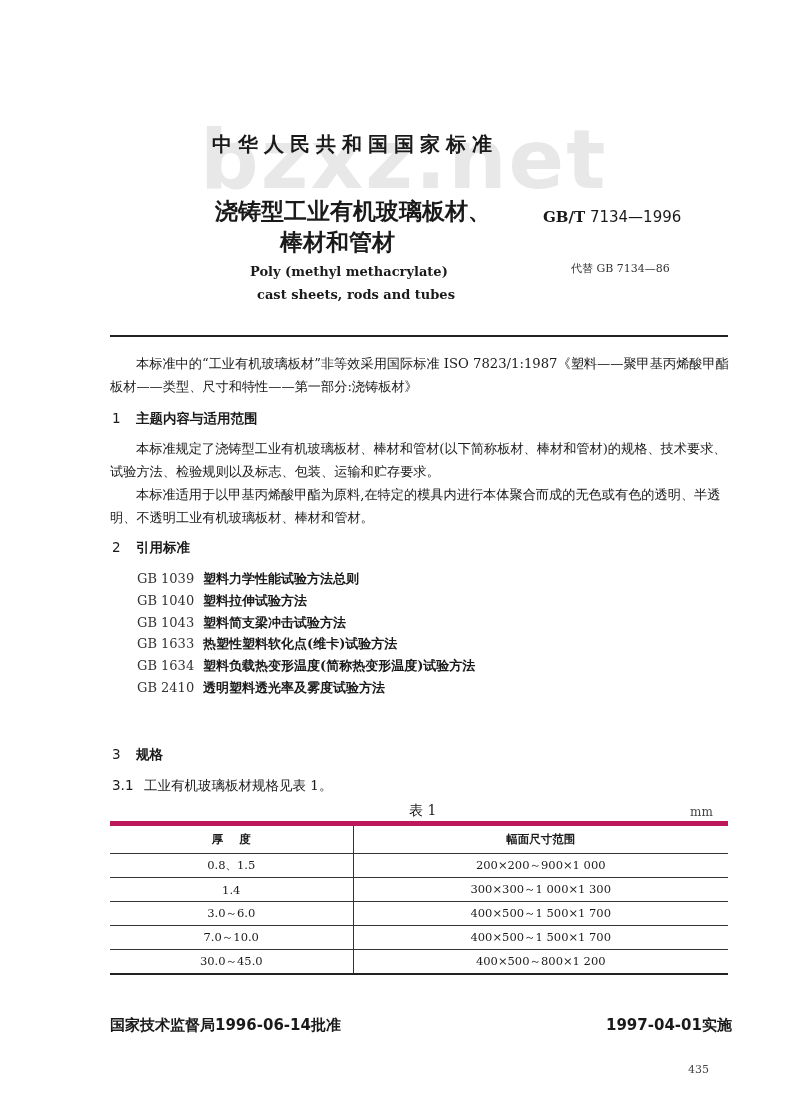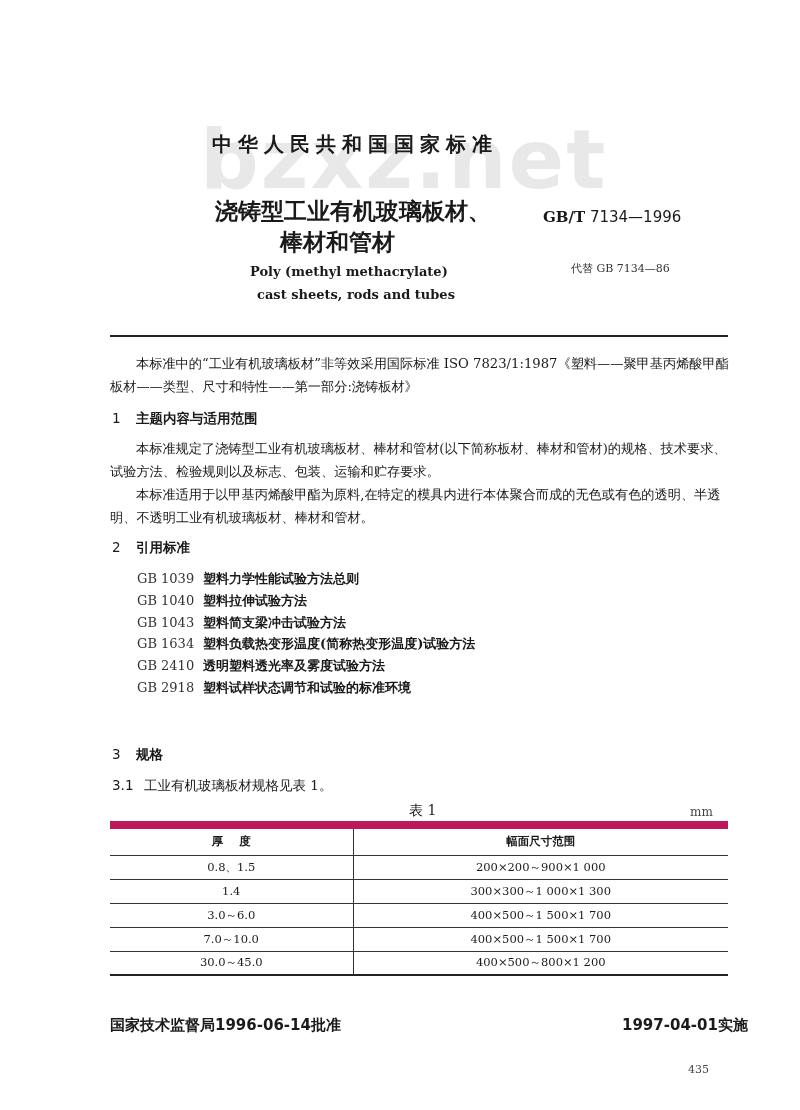--- a/index.html
+++ b/index.html
@@ -31,25 +31,25 @@
   .ref-row { display: flex; }
   .ref-code { width: 66px; color: #333; }
   .ref-title { font-weight: bold; }
 
   .tbl-caption { left: 409px; top: 802px; font-size: 14px; }
   .tbl-unit { left: 690px; top: 805px; font-size: 12px; color: #444; }
 
   table.spec { position: absolute; left: 110px; top: 821px; width: 618px; border-collapse: collapse; font-size: 11.5px; }
   table.spec th, table.spec td { height: 24px; text-align: center; border-bottom: 1px solid #333; font-weight: normal; }
   table.spec th { height: 30px; font-size: 11.5px; font-weight: bold; }
-  table.spec tr:first-child th { border-top: 8px solid #be185d; }
+  table.spec tr:first-child th { border-top: 5px solid #be185d; }
   table.spec tr:last-child td { border-bottom: 2px solid #222; }
   table.spec .c1 { width: 243px; border-right: 1px solid #333; }
   .approve { left: 110px; top: 1016px; font-size: 15px; font-weight: bold; }
-  .implement { left: 622px; top: 1016px; font-size: 15px; font-weight: bold; }
+  .implement { left: 606px; top: 1016px; font-size: 15px; font-weight: bold; }
   .page-no { left: 688px; top: 1063px; font-size: 11px; color: #444; }
 </style>
 </head>
 <body>
 
 <div class="abs watermark">bzxz.net</div>
 
 <div class="abs national sans">中华人民共和国国家标准</div>
 <div class="abs title1 sans">浇铸型工业有机玻璃板材、</div>
 <div class="abs title2 sans">棒材和管材</div>
@@ -83,30 +83,30 @@
     </div>
   <div class="ref-row">
       <span class="ref-code">GB 1040</span>
       <span class="ref-title">塑料拉伸试验方法</span>
     </div>
   <div class="ref-row">
       <span class="ref-code">GB 1043</span>
       <span class="ref-title">塑料简支梁冲击试验方法</span>
     </div>
   <div class="ref-row">
+      <span class="ref-code">GB 1633</span>
+      <span class="ref-title">热塑性塑料软化点(维卡)试验方法</span>
+    </div>
+  <div class="ref-row">
       <span class="ref-code">GB 1634</span>
       <span class="ref-title">塑料负载热变形温度(简称热变形温度)试验方法</span>
     </div>
   <div class="ref-row">
       <span class="ref-code">GB 2410</span>
       <span class="ref-title">透明塑料透光率及雾度试验方法</span>
-    </div>
-  <div class="ref-row">
-      <span class="ref-code">GB 2918</span>
-      <span class="ref-title">塑料试样状态调节和试验的标准环境</span>
     </div>
 </div>
 
 <div class="abs h1 sans" style="top:746px;">
   <span class="num">3</span><span>规格</span>
 </div>
 <div class="abs sans" style="left:112px; top:777px; font-size:13.5px;">
   <span style="display:inline-block; width:32px;">3.1</span><span class="serif">工业有机玻璃板材规格见表 1。</span>
 </div>
 

